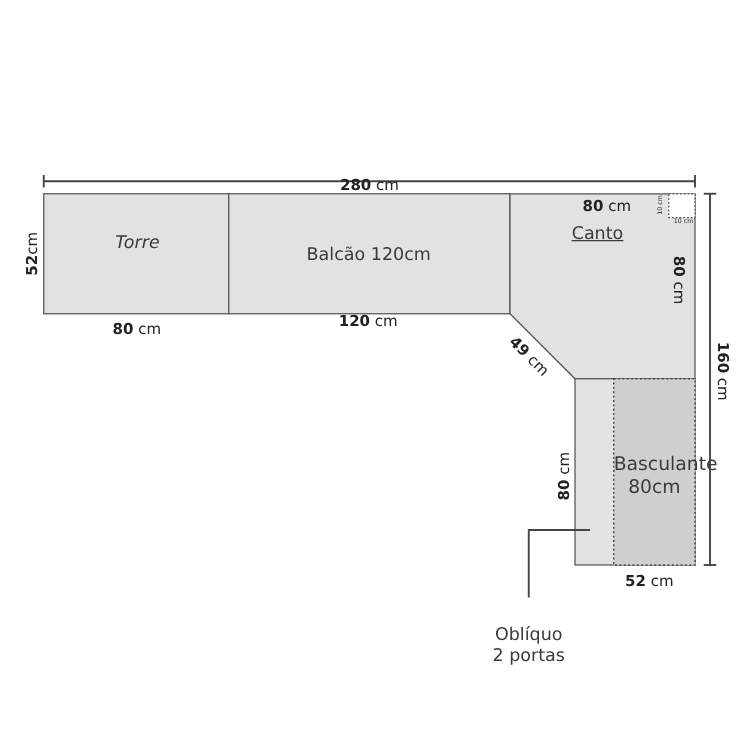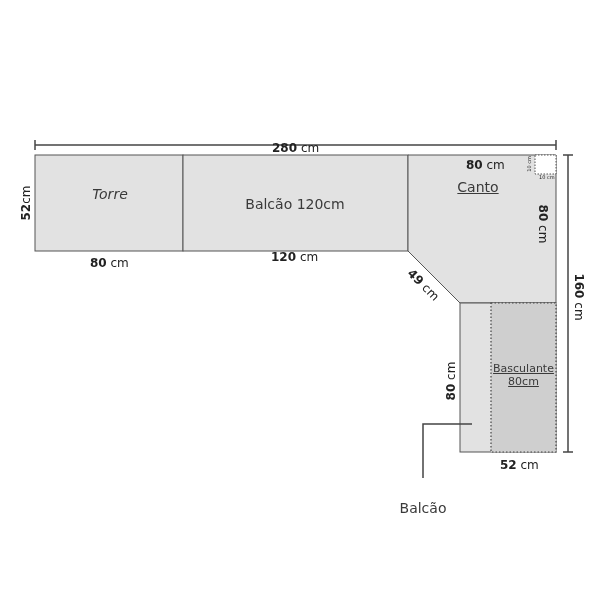--- a/index.html
+++ b/index.html
@@ -37,26 +37,27 @@
   <polyline points="472,424 423,424 423,478" fill="none" stroke="#444" stroke-width="1.5"></polyline>
 </svg>
 
 <div class="lbl" style="left:60px;top:186px;width:100px;font-style:italic;">
   <div>Torre</div>
 </div>
 <div class="lbl" style="left:205px;top:196px;width:180px;">Balcão 120cm</div>
 <div class="lbl" style="left:428px;top:179px;width:100px;text-decoration:underline;">
   <div>Canto</div>
 </div>
-<div class="lbl" style="left:491px;top:362px;width:65px;font-size:11px;text-decoration:underline;">
+<div class="lbl" style="left:491px;top:362px;width:65px;font-size:15px;">
   <div>Basculante</div>
   <div>80cm</div>
 </div>
 <div class="lbl" style="left:378px;top:500px;width:90px;">
-  <div>Balcão</div>
+  <div>Oblíquo</div>
+  <div>2 portas</div>
 </div>
 
 <div class="dim" style="left:272px;top:129px;margin-top:12px;"><b>280</b><span> cm</span></div>
 <div class="dim rot" style="left:8px;top:196px;transform:rotate(-90deg);"><b>52</b><span>cm</span></div>
 <div class="dim" style="left:90px;top:256px;"><b>80</b><span> cm</span></div>
 <div class="dim" style="left:271px;top:250px;"><b>120</b><span> cm</span></div>
 <div class="dim" style="left:466px;top:158px;"><b>80</b><span> cm</span></div>
 <div class="dim rot" style="left:524px;top:217px;transform:rotate(90deg);"><b>80</b><span> cm</span></div>
 <div class="dim rot" style="left:404px;top:278px;transform:rotate(45deg);"><b>49</b><span> cm</span></div>
 <div class="dim rot" style="left:555px;top:290px;transform:rotate(90deg);"><b>160</b><span> cm</span></div>

